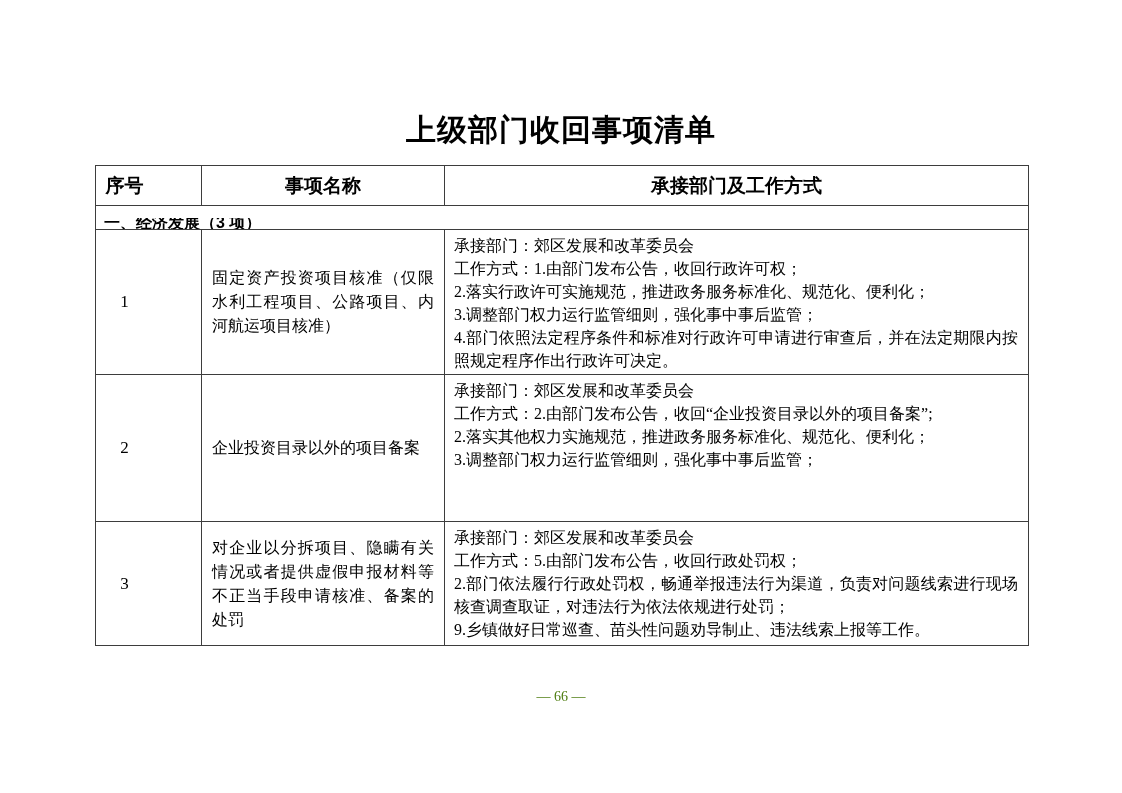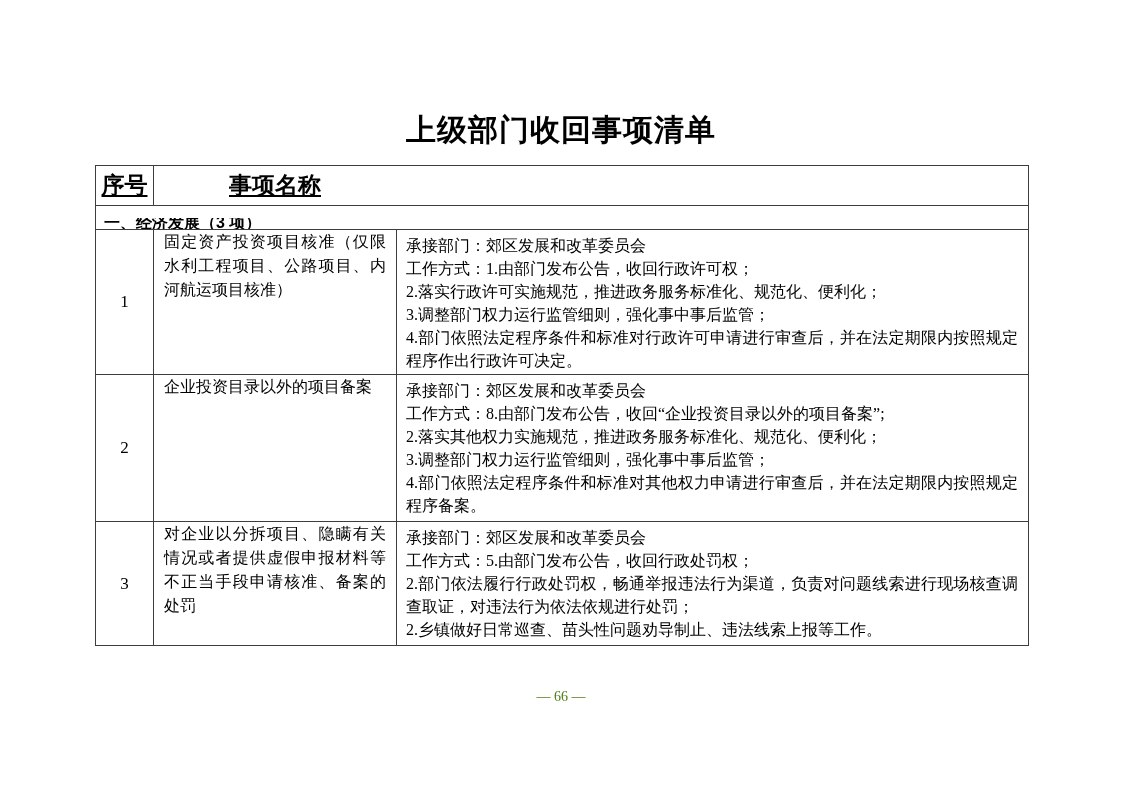--- a/index.html
+++ b/index.html
@@ -35,32 +35,31 @@
   }
   .trow { display: flex; border-top: 1px solid #3d3d3d; }
   .trow:first-child { border-top: none; }
   .cell {
     box-sizing: border-box;
     border-left: 1px solid #3d3d3d;
     overflow: hidden;
   }
   .cell:first-child { border-left: none; }
   .c1 { width: 57px; flex: 0 0 57px; }
-  .c2 { width: 243px; flex: 0 0 243px; }
+  .c2 { width: 243px; flex: 0 0 243px; margin-left: 48px; }
   .c3 { flex: 1 1 auto; }
 
   .header-row { height: 39px; }
   .header-row .cell {
     display: flex;
     align-items: center;
     justify-content: center;
     font-family: "Liberation Sans", "DejaVu Sans", sans-serif;
     font-weight: bold;
-    font-size: 23px;
-    text-decoration: underline;
+    font-size: 19px;
   }
 
   .section-row { height: 23px; }
   .section-cell {
     width: 100%;
     display: flex;
     align-items: center;
     padding-left: 8px;
     font-family: "Liberation Sans", "DejaVu Sans", sans-serif;
     font-weight: bold;
@@ -69,20 +68,21 @@
   }
 
   .body-row .c1 {
     display: flex;
     align-items: center;
     justify-content: center;
     font-size: 17px;
   }
   .body-row .c2 {
     display: flex;
+    align-items: center;
     padding: 0 10px;
   }
   .item-name {
     width: 100%;
     font-size: 16px;
     line-height: 24px;
     text-align: justify;
   }
   .body-row .c3 { padding: 4px 10px 0 9px; }
   .body-row .c3 p {
@@ -111,20 +111,21 @@
 
 <div class="page">
 
   <h1 class="doc-title">上级部门收回事项清单</h1>
 
   <div class="table">
 
     <div class="trow header-row">
       <div class="cell c1">序号</div>
       <div class="cell c2">事项名称</div>
+      <div class="cell c3">承接部门及工作方式</div>
     </div>
 
     <div class="trow section-row">
       <div class="cell section-cell">一、经济发展（3 项）</div>
     </div>
 
     <div class="trow body-row r1">
       <div class="cell c1">1</div>
       <div class="cell c2">
         <div class="item-name">固定资产投资项目核准（仅限水利工程项目、公路项目、内河航运项目核准）</div>
@@ -138,37 +139,36 @@
       </div>
     </div>
 
     <div class="trow body-row r2">
       <div class="cell c1">2</div>
       <div class="cell c2">
         <div class="item-name">企业投资目录以外的项目备案</div>
       </div>
       <div class="cell c3">
         <p>承接部门：郊区发展和改革委员会</p>
-        <p>工作方式：8.由部门发布公告，收回“企业投资目录以外的项目备案”;</p>
+        <p>工作方式：2.由部门发布公告，收回“企业投资目录以外的项目备案”;</p>
         <p>2.落实其他权力实施规范，推进政务服务标准化、规范化、便利化；</p>
         <p>3.调整部门权力运行监管细则，强化事中事后监管；</p>
-        <p>4.部门依照法定程序条件和标准对其他权力申请进行审查后，并在法定期限内按照规定程序备案。</p>
       </div>
     </div>
 
     <div class="trow body-row r3">
       <div class="cell c1">3</div>
       <div class="cell c2">
         <div class="item-name">对企业以分拆项目、隐瞒有关情况或者提供虚假申报材料等不正当手段申请核准、备案的处罚</div>
       </div>
       <div class="cell c3">
         <p>承接部门：郊区发展和改革委员会</p>
         <p>工作方式：5.由部门发布公告，收回行政处罚权；</p>
         <p>2.部门依法履行行政处罚权，畅通举报违法行为渠道，负责对问题线索进行现场核查调查取证，对违法行为依法依规进行处罚；</p>
-        <p>2.乡镇做好日常巡查、苗头性问题劝导制止、违法线索上报等工作。</p>
+        <p>9.乡镇做好日常巡查、苗头性问题劝导制止、违法线索上报等工作。</p>
       </div>
     </div>
 
   </div>
 
   <div class="page-footer">— 66 —</div>
 
 </div>
 
 </body></html>

